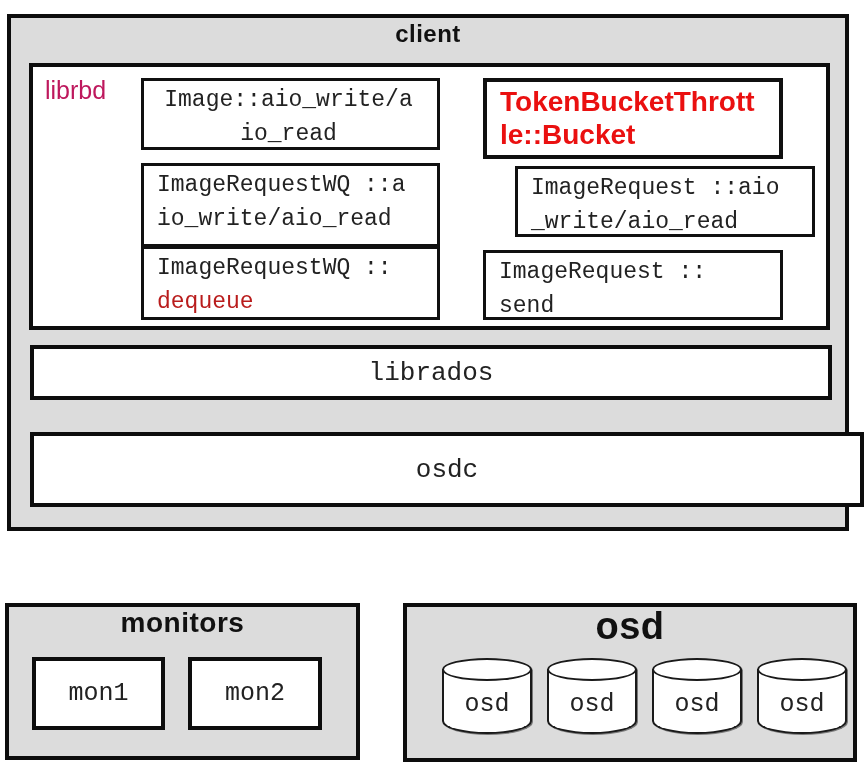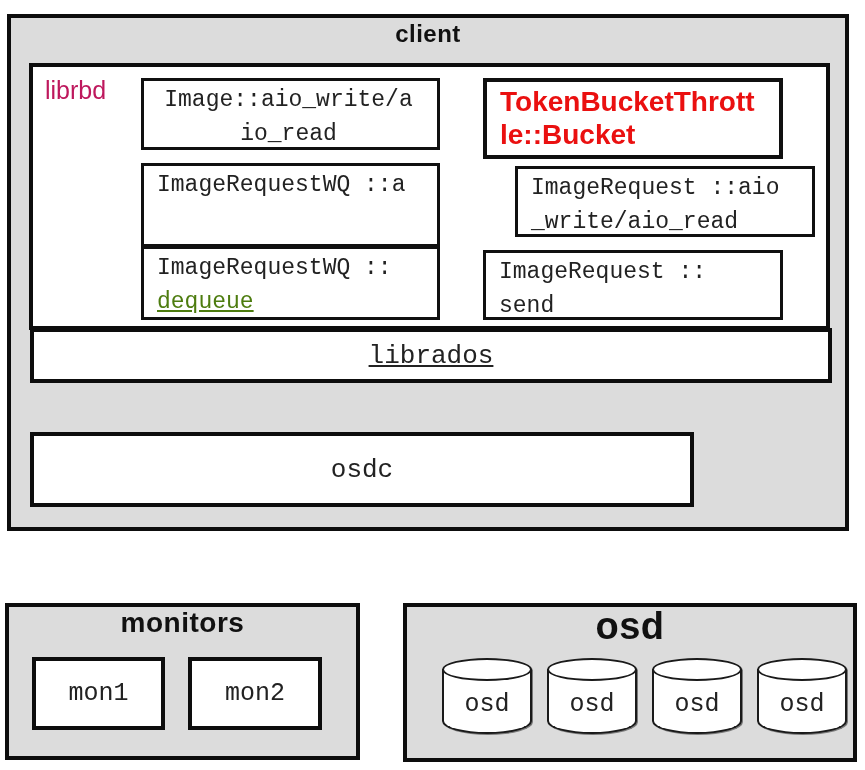--- a/index.html
+++ b/index.html
@@ -36,21 +36,21 @@
     font-family: "Liberation Mono", monospace;
     font-size: 23px;
     line-height: 34px;
     color: #222222;
     padding: 2px 8px 0 13px;
     overflow: hidden;
   }
   .node-box.center-text { text-align: center; padding-left: 4px; padding-right: 8px; }
   .node-box.thick { border-width: 4px; }
 
-  .muted { color: #4d7c0f; text-decoration: underline; }
+  .muted { color: #b91c1c; }
 
   .red-sans {
     font-family: "Liberation Sans", sans-serif;
     font-weight: bold;
     font-size: 28px;
     line-height: 33px;
     color: #ea1010;
     letter-spacing: 0px;
   }
 
@@ -116,20 +116,21 @@
 
 <div class="abs" style="left:45px; top:76px; font-size:25px; font-weight:normal; color:#be185d;">librbd</div>
 
 <div class="node-box center-text" style="left:141px; top:78px; width:299px; height:72px;">
   <div>Image::aio_write/a</div>
   <div>io_read</div>
 </div>
 
 <div class="node-box" style="left:141px; top:163px; width:299px; height:84px;">
   <div>ImageRequestWQ ::a</div>
+  <div>io_write/aio_read</div>
 </div>
 
 <div class="node-box" style="left:141px; top:246px; width:299px; height:74px;">
   <div>ImageRequestWQ ::</div>
   <div class="muted">dequeue</div>
 </div>
 
 <div class="node-box thick" style="left:483px; top:78px; width:300px; height:81px; padding-top:3px;">
   <div class="red-sans">TokenBucketThrott</div>
   <div class="red-sans">le::Bucket</div>
@@ -138,25 +139,25 @@
 <div class="node-box" style="left:483px; top:166px; width:300px; height:71px;margin-left:32px;">
   <div>ImageRequest ::aio</div>
   <div>_write/aio_read</div>
 </div>
 
 <div class="node-box" style="left:483px; top:250px; width:300px; height:70px;">
   <div>ImageRequest ::</div>
   <div>send</div>
 </div>
 
-<div class="layer-box" style="left:30px; top:328px; width:802px; height:55px;text-decoration:underline;">
+<div class="layer-box" style="left:30px; top:345px; width:802px; height:55px;">
   <span>librados</span>
 </div>
 
-<div class="layer-box" style="left:30px; top:432px; width:664px; height:75px;">
+<div class="layer-box" style="left:30px; top:432px; width:834px; height:75px;">
   <span>osdc</span>
 </div>
 
 <div class="abs group-box" style="left:5px; top:603px; width:355px; height:157px;"></div>
 
 <div class="group-title" style="left:5px; top:607px; width:355px; font-size:28px;">monitors</div>
 
 <div class="mon-box" style="left:32px; top:657px; width:133px; height:73px;align-items:center;">
   <span>mon1</span>
 </div>

